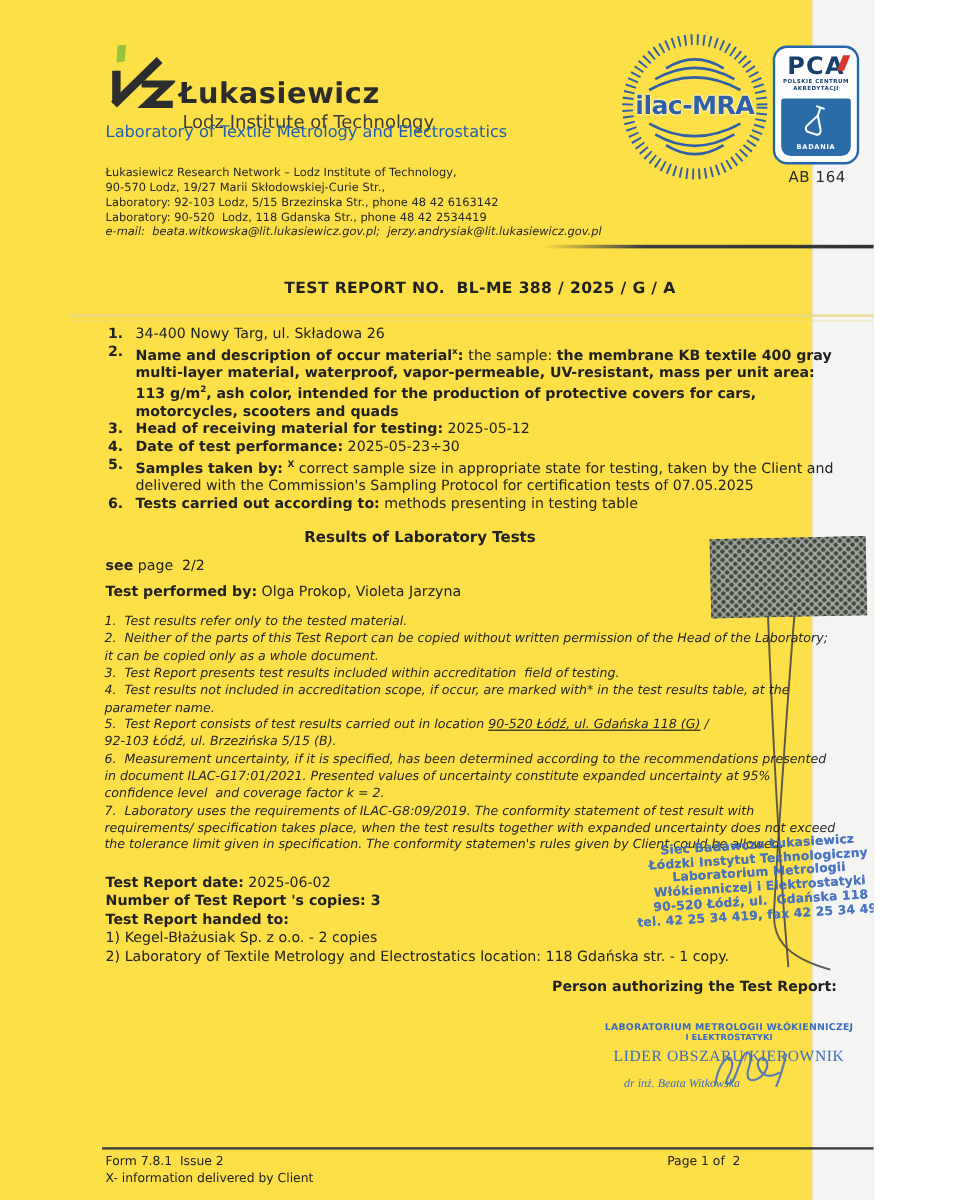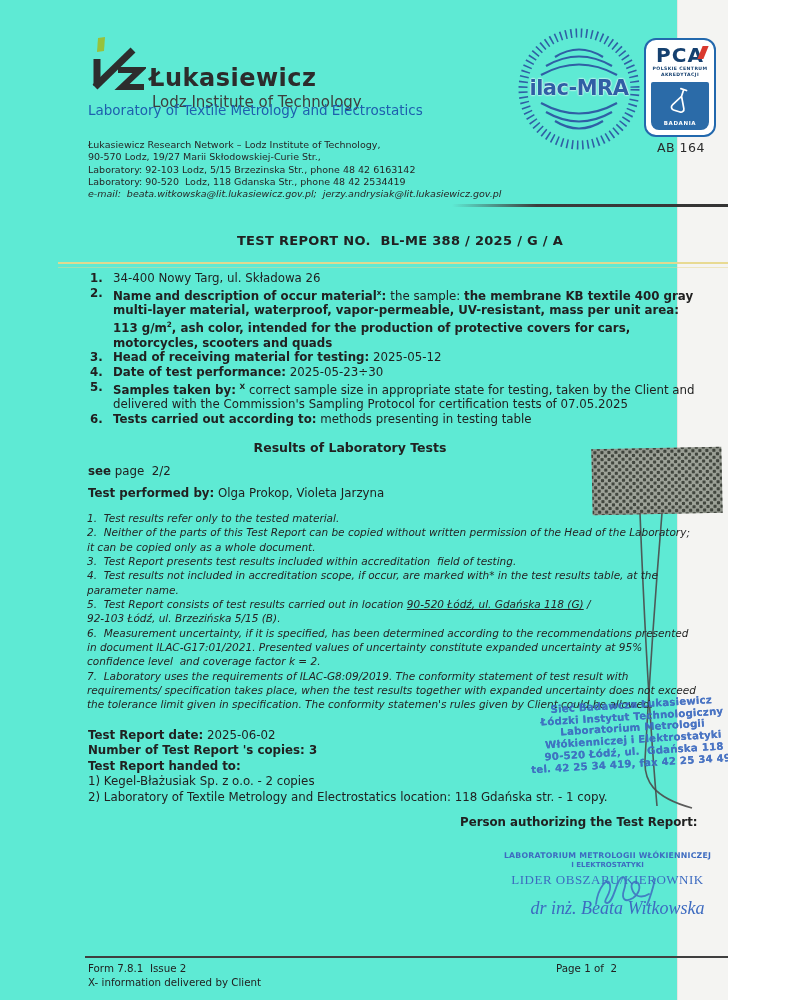--- a/index.html
+++ b/index.html
@@ -1,16 +1,16 @@
 <!DOCTYPE html>
 <html style="--brand_blue: #1e5fae; --ilac_blue: #2f5fa5; --pca_navy: #15406f; --pca_red: #d9392e; --stamp_blue: #3d6bc0; --logo_green: #97c23c; --scan_yellow: #e7d88c; --swatch_gray: #a0a59b; --swatch_dot: #42473f;"><head>
 <meta charset="utf-8">
 <style>
   html,body{margin:0;padding:0;background:#ffffff;}
-  .page{position:relative;width:728px;height:1000px;background:#5eead4;overflow:hidden;
+  .page{position:relative;width:728px;height:1000px;background:#fde047;overflow:hidden;
         font-family:"DejaVu Sans","Liberation Sans",sans-serif;color:#212121;}
   .abs{position:absolute;}
   .b{font-weight:bold;}
   .u{text-decoration:underline;}
   .sup{vertical-align:super;font-size:0.62em;}
   .rl{white-space:pre;}
   .pre{white-space:pre;}
 
   
   .scan-band{right:0;top:0;width:50px;height:1000px;background:#f4f4f2;border-left:1px solid #e6e6e2;}
@@ -72,22 +72,22 @@
     color:var(--stamp_blue,#3d6bc0);font-weight:bold;font-size:10.2px;line-height:11.7px;
     letter-spacing:.2px;opacity:.92;text-shadow:0 0 .5px var(--stamp_blue,#3d6bc0);}
   .stamp1 .rl{white-space:pre;}
 
   .auth-heading{left:460px;top:815px;font-size:11.8px;font-weight:bold;}
   .stamp2{left:495px;top:851px;width:225px;text-align:center;color:var(--stamp_blue,#3d6bc0);}
   .stamp2-l1{font-size:7.8px;font-weight:bold;letter-spacing:.2px;line-height:10px;}
   .stamp2-l2{font-size:7px;font-weight:bold;line-height:9px;}
   .stamp2-l3{font-family:"Liberation Serif","DejaVu Serif",serif;font-size:13px;letter-spacing:.5px;margin-top:2px;}
   .signature{left:592px;top:872px;width:82px;height:42px;}
-  .signer{left:520px;top:898px;width:195px;text-align:center;color:var(--stamp_blue,#3d6bc0);
-    font-family:"Liberation Serif","DejaVu Serif",serif;font-style:italic;font-size:18px;}
+  .signer{left:520px;top:898px;width:195px;text-align:left;color:var(--stamp_blue,#3d6bc0);
+    font-family:"Liberation Serif","DejaVu Serif",serif;font-style:italic;font-size:10px;}
 
   .footer-line{left:85px;top:956px;width:672px;height:1.5px;background:#3f3f3f;}
   .footer-form{left:88px;top:962px;font-size:10.3px;}
   .footer-x{left:88px;top:976px;font-size:10.3px;}
   .footer-page{left:556px;top:962px;font-size:10.3px;text-align:right;}
 </style>
 </head>
 <body>
 
 <div class="page">

